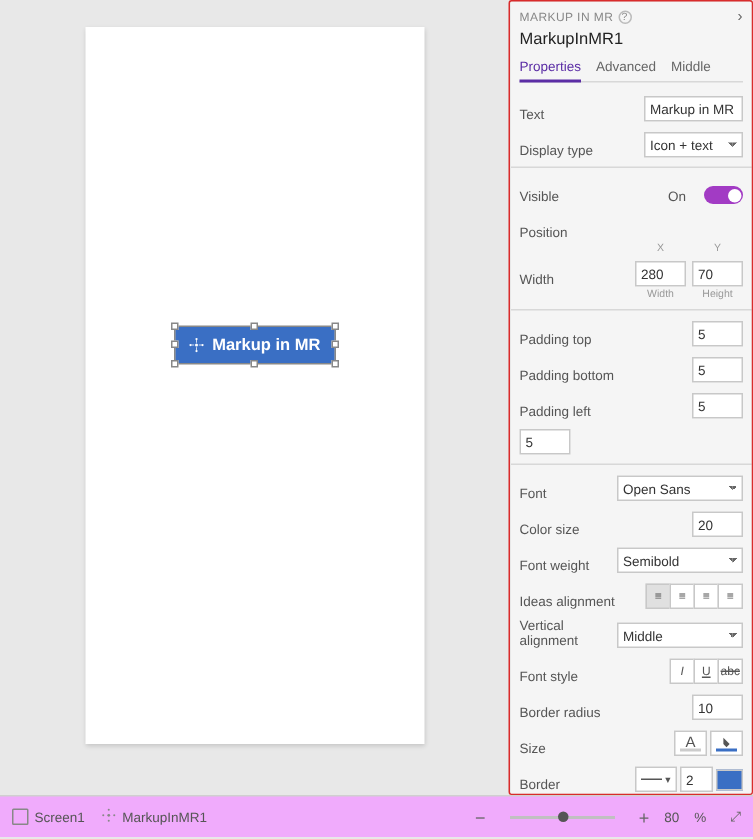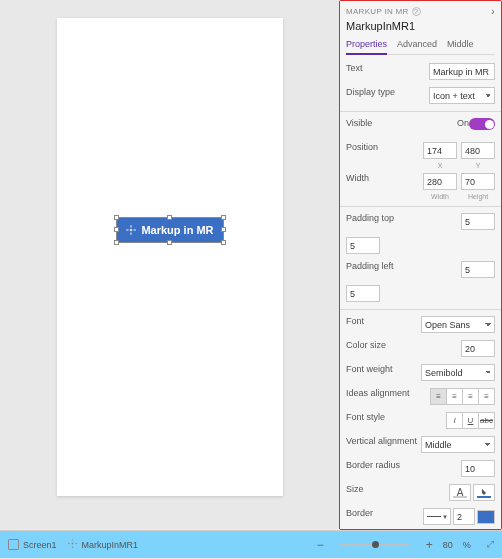--- a/index.html
+++ b/index.html
@@ -16,47 +16,47 @@
 .ctrl-icon{width:12px;height:12px;display:flex;align-items:center;justify-content:center}
 .panel{width:163px;background:#f5f5f5;border:1.5px solid #d92b2b;border-radius:2px;overflow-y:auto;font-size:9px;color:#555;padding:0 6px}
 .panel::-webkit-scrollbar{width:0}
 .p-header{padding:5px 0 2px;display:flex;align-items:center;gap:3px;color:#888;text-transform:uppercase;font-size:8px;letter-spacing:.3px}
 .p-header .help{border:1px solid #bbb;border-radius:50%;width:9px;height:9px;display:inline-flex;align-items:center;justify-content:center;font-size:7px}
 .p-header .chev{margin-left:auto;color:#666;font-size:10px}
 .p-name{font-size:11px;color:#222;padding:1px 0 4px}
 .tabs{display:flex;gap:10px;border-bottom:1px solid #d8d8d8;margin-bottom:8px}
 .tab{padding:3px 0 4px;font-size:9px;color:#666;cursor:pointer}
 .tab.active{color:#5b2da5;border-bottom:2px solid #5b2da5;margin-bottom:-1px}
-.row{display:flex;align-items:flex-start;margin-bottom:6px;min-height:18px}
+.row{display:flex;align-items:flex-end;margin-bottom:6px;min-height:18px}
 .row-label{flex:1;font-size:9px;color:#555}
 .input,.select{height:17px;border:1px solid #c8c8c8;background:#fff;font-size:9px;padding:0 3px;color:#333}
 .input{width:66px}
 .input.sm{width:34px}
 .select{width:66px;appearance:none;background-image:linear-gradient(45deg,transparent 50%,#666 50%),linear-gradient(135deg,#666 50%,transparent 50%);background-position:right 6px center,right 3px center;background-size:3px 3px,3px 3px;background-repeat:no-repeat;padding-right:12px}
-.select.wide{width:74px}
+.select.wide{width:84px}
 .pair{display:flex;gap:4px}
 .sublabels{display:flex;gap:4px;font-size:7px;color:#999;justify-content:flex-end;margin-top:-4px;margin-bottom:4px}
 .sublabels span{width:34px;text-align:center}
 .divider{height:1px;background:#d8d8d8;margin:6px -6px}
 .toggle{width:26px;height:12px;border-radius:6px;position:relative;cursor:pointer}
 .toggle.on{background:#a23bc4}
 .toggle .knob{position:absolute;width:9px;height:9px;border-radius:50%;background:#fff;top:1.5px}
 .toggle.on .knob{right:1.5px}
-.toggle-label{font-size:9px;color:#555;margin-right:0}
+.toggle-label{font-size:9px;color:#555;margin-right:12px}
 .btn-group{display:flex}
 .btn-group .btn{width:17px;height:17px;border:1px solid #c8c8c8;background:#fff;display:flex;align-items:center;justify-content:center;font-size:8px;color:#555;cursor:pointer;margin-left:-1px}
 .btn-group .btn:first-child{margin-left:0}
 .btn-group .btn.active{background:#e0e0e0}
 .color-swatch{width:18px;height:14px;border:1px solid #c8c8c8;display:inline-block}
 .color-row{display:flex;gap:2px;align-items:center}
 .color-btn{width:22px;height:17px;border:1px solid #c8c8c8;background:#fff;display:flex;align-items:center;justify-content:center;font-size:10px;position:relative}
 .color-btn .bar{position:absolute;bottom:2px;left:3px;right:3px;height:2px}
 .border-sel{width:28px;height:17px;border:1px solid #c8c8c8;background:#fff;display:flex;align-items:center;justify-content:center}
 .border-sel .line{width:14px;height:1px;background:#555}
-.statusbar{height:28px;border-top:1px solid #d0d0d0;background:#7dd3fc;display:flex;align-items:center;padding:0 8px;gap:10px;font-size:9px;color:#555}
+.statusbar{height:28px;border-top:1px solid #d0d0d0;background:#f0abfc;display:flex;align-items:center;padding:0 8px;gap:10px;font-size:9px;color:#555}
 .sb-item{display:flex;align-items:center;gap:4px}
 .sb-icon{width:11px;height:11px;border:1px solid #888;border-radius:1px}
 .slider{width:70px;height:2px;background:#c0c0c0;position:relative;margin:0 6px}
 .slider .thumb{position:absolute;width:7px;height:7px;background:#555;border-radius:50%;top:-3px;left:32px}
 .zoom-btn{cursor:pointer;font-size:12px;color:#666}
 .expand{margin-left:6px;cursor:pointer;color:#666}
 </style>
 </head>
 <body>
 
@@ -112,24 +112,20 @@
 
     <div class="row">
         <div class="row-label">Visible</div>
         <span class="toggle-label">On</span>
         <div class="toggle on">
           <div class="knob"></div>
         </div>
       </div>
     <div class="row">
         <div class="row-label">Position</div>
-        <div class="pair">
-          <input class="input sm" value="174" style="">
-          <input class="input sm" value="480" style="">
-        </div>
       </div>
     <div class="sublabels">
         <span>X</span>
         <span>Y</span>
       </div>
     <div class="row">
         <div class="row-label">Width</div>
         <div class="pair">
           <input class="input sm" value="280" style="">
           <input class="input sm" value="70" style="">
@@ -139,20 +135,21 @@
         <span>Width</span>
         <span>Height</span>
       </div>
     <div class="divider"></div>
 
     <div class="row">
         <div class="row-label">Padding top</div>
         <input class="input sm" value="5" style="">
       </div>
     <div class="row">
+        <div class="row-label">Padding bottom</div>
         <input class="input sm" value="5" style="">
       </div>
     <div class="row">
         <div class="row-label">Padding left</div>
         <input class="input sm" value="5" style="">
       </div>
     <div class="row">
         <input class="input sm" value="5" style="">
       </div>
     <div class="divider"></div>
@@ -172,37 +169,37 @@
     <div class="row">
         <div class="row-label">Ideas alignment</div>
       <div class="btn-group">
         <div class="btn active">≡</div>
         <div class="btn">≡</div>
         <div class="btn">≡</div>
         <div class="btn">≡</div>
       </div>
     </div>
     <div class="row">
+        <div class="row-label">Vertical alignment</div>
+        <select class="select wide"><option>Middle</option></select>
+      </div>
+    <div class="row">
         <div class="row-label">Font style</div>
       <div class="btn-group">
         <div class="btn">
             <i>I</i>
           </div>
         <div class="btn">
             <u>U</u>
           </div>
         <div class="btn">
             <s>abc</s>
           </div>
       </div>
     </div>
-    <div class="row">
-        <div class="row-label">Vertical alignment</div>
-        <select class="select wide"><option>Middle</option></select>
-      </div>
     <div class="row">
         <div class="row-label">Border radius</div>
         <input class="input sm" value="10" style="">
       </div>
     <div class="row">
         <div class="row-label">Size</div>
       <div class="color-row">
         <div class="color-btn">A<div class="bar" style="background:#fff;border:1px solid #ccc"></div></div>
         <div class="color-btn">
             <svg width="10" height="10" viewBox="0 0 24 24">

